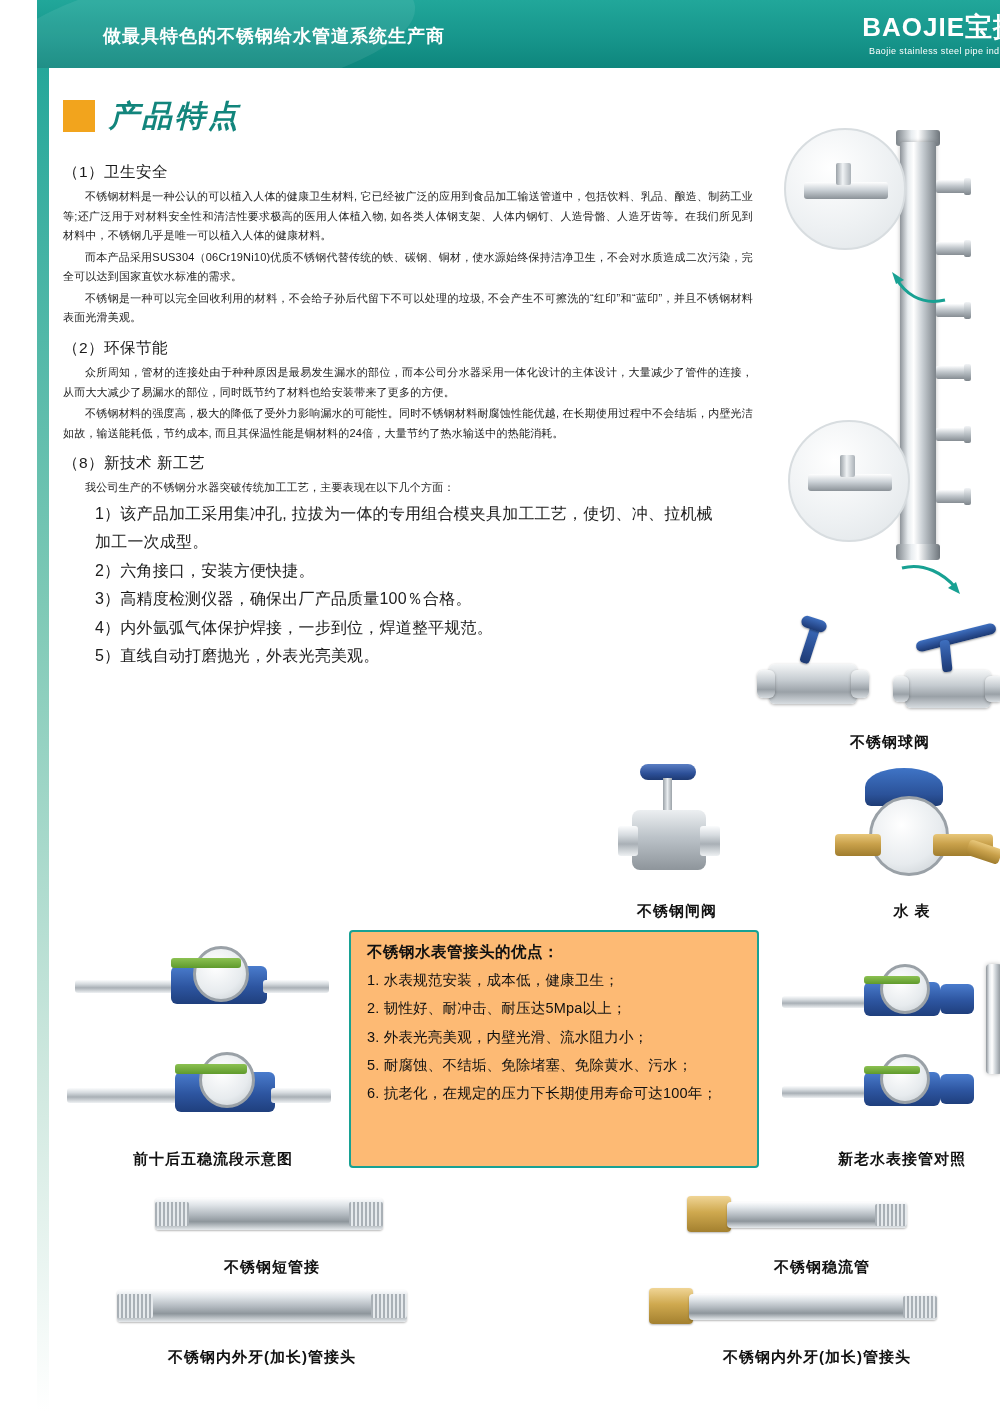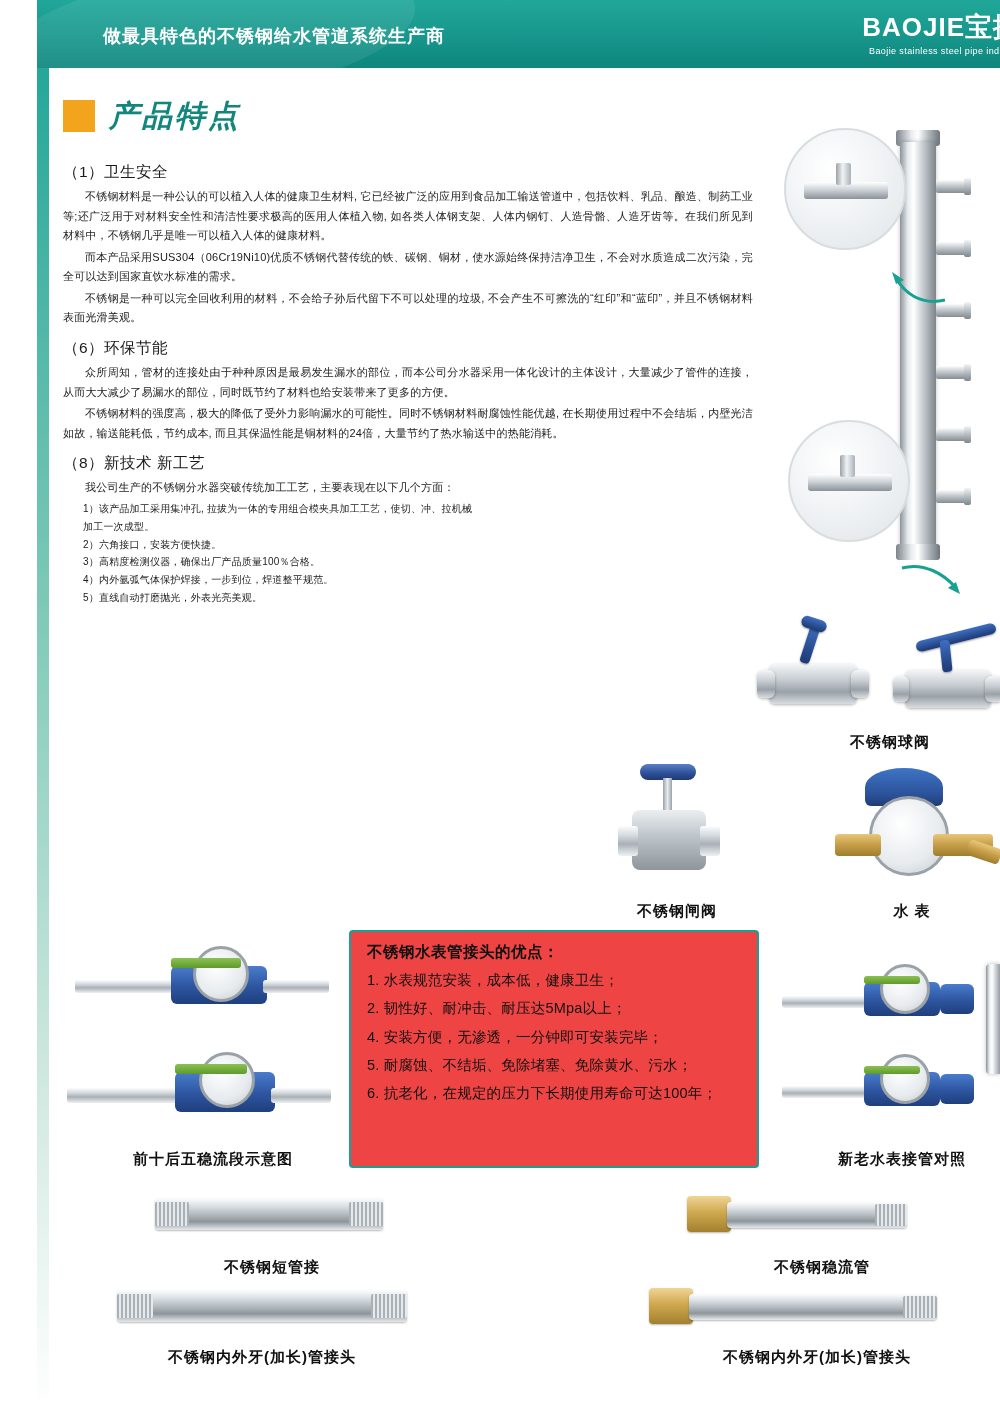--- a/index.html
+++ b/index.html
@@ -119,21 +119,21 @@
   }
   p.para {
     font-size: 11px;
     line-height: 1.78;
     margin: 0 0 2px 0;
     text-indent: 2em;
     letter-spacing: 0.2px;
     text-align: justify;
   }
   .list-line {
-    font-size: 10px;
+    font-size: 16px;
     line-height: 1.78;
     margin: 0;
     padding-left: 2em;
     letter-spacing: 0.2px;
   }
 
   
   .manifold-wrap {
     position: absolute;
     left: 745px; top: 120px;
@@ -290,21 +290,21 @@
     border-radius: 3px;
   }
 
   
   .adv-box {
     position: absolute;
     left: 312px; top: 930px;
     width: 410px; height: 238px;
     border: 2px solid #18a193;
     border-radius: 4px;
-    background: #ef4444;
+    background: #fdba74;
     padding: 10px 16px;
     box-sizing: border-box;
   }
   .adv-title {
     font-size: 15.5px;
     font-weight: bold;
     color: #111;
     margin-bottom: 3px;
     letter-spacing: 0.5px;
   }
@@ -356,21 +356,21 @@
   <div class="section-title-wrap">
     <div class="title-square"></div>
     <div class="section-title">产品特点</div>
   </div>
 
   <div class="text-col">
     <div class="sub-head">（1）卫生安全</div>
     <p class="para">不锈钢材料是一种公认的可以植入人体的健康卫生材料, 它已经被广泛的应用到食品加工输送管道中，包括饮料、乳品、酿造、制药工业等;还广泛用于对材料安全性和清洁性要求极高的医用人体植入物, 如各类人体钢支架、人体内钢钉、人造骨骼、人造牙齿等。在我们所见到材料中，不锈钢几乎是唯一可以植入人体的健康材料。</p>
     <p class="para">而本产品采用SUS304（06Cr19Ni10)优质不锈钢代替传统的铁、碳钢、铜材，使水源始终保持洁净卫生，不会对水质造成二次污染，完全可以达到国家直饮水标准的需求。</p>
     <p class="para">不锈钢是一种可以完全回收利用的材料，不会给子孙后代留下不可以处理的垃圾, 不会产生不可擦洗的“红印”和“蓝印”，并且不锈钢材料表面光滑美观。</p>
-    <div class="sub-head">（6）环保节能</div>
+    <div class="sub-head">（2）环保节能</div>
     <p class="para">众所周知，管材的连接处由于种种原因是最易发生漏水的部位，而本公司分水器采用一体化设计的主体设计，大量减少了管件的连接，从而大大减少了易漏水的部位，同时既节约了材料也给安装带来了更多的方便。</p>
     <p class="para">不锈钢材料的强度高，极大的降低了受外力影响漏水的可能性。同时不锈钢材料耐腐蚀性能优越, 在长期使用过程中不会结垢，内壁光洁如故，输送能耗低，节约成本, 而且其保温性能是铜材料的24倍，大量节约了热水输送中的热能消耗。</p>
     <div class="sub-head">（8）新技术 新工艺</div>
     <p class="para">我公司生产的不锈钢分水器突破传统加工工艺，主要表现在以下几个方面：</p>
     <p class="list-line">1）该产品加工采用集冲孔, 拉拔为一体的专用组合模夹具加工工艺，使切、冲、拉机械</p>
     <p class="list-line">加工一次成型。</p>
     <p class="list-line">2）六角接口，安装方便快捷。</p>
     <p class="list-line">3）高精度检测仪器，确保出厂产品质量100％合格。</p>
     <p class="list-line">4）内外氩弧气体保护焊接，一步到位，焊道整平规范。</p>
     <p class="list-line">5）直线自动打磨抛光，外表光亮美观。</p>
@@ -452,21 +452,21 @@
     <div class="meter-dial" style="left:132px; top:112px; width:50px; height:50px;"></div>
     <div class="green-band" style="left:108px; top:124px; width:72px; height:10px;"></div>
     <div class="pipe-steel" style="left:204px; top:148px; width:60px; height:15px;"></div>
   </div>
   <div class="caption" style="left:36px; top:1150px; width:280px;">前十后五稳流段示意图</div>
 
   <div class="adv-box">
     <div class="adv-title">不锈钢水表管接头的优点：</div>
     <div class="adv-item">1. 水表规范安装，成本低，健康卫生；</div>
     <div class="adv-item">2. 韧性好、耐冲击、耐压达5Mpa以上；</div>
-    <div class="adv-item">4. 安装方便，无渗透，一分钟即可安装完毕；</div>
+    <div class="adv-item">3. 外表光亮美观，内壁光滑、流水阻力小；</div>
     <div class="adv-item">5. 耐腐蚀、不结垢、免除堵塞、免除黄水、污水；</div>
     <div class="adv-item">6. 抗老化，在规定的压力下长期使用寿命可达100年；</div>
   </div>
 
   <div class="prod" style="left:745px; top:950px; width:245px; height:200px;">
     <div class="pipe-steel" style="left:0px; top:46px; width:86px; height:12px;"></div>
     <div class="meter-blue-body" style="left:82px; top:32px; width:76px; height:34px;"></div>
     <div class="meter-dial" style="left:98px; top:14px; width:44px; height:44px;"></div>
     <div class="green-band" style="left:82px; top:26px; width:56px; height:8px;"></div>
     <div class="meter-blue-body" style="left:158px; top:34px; width:34px; height:30px;"></div>

